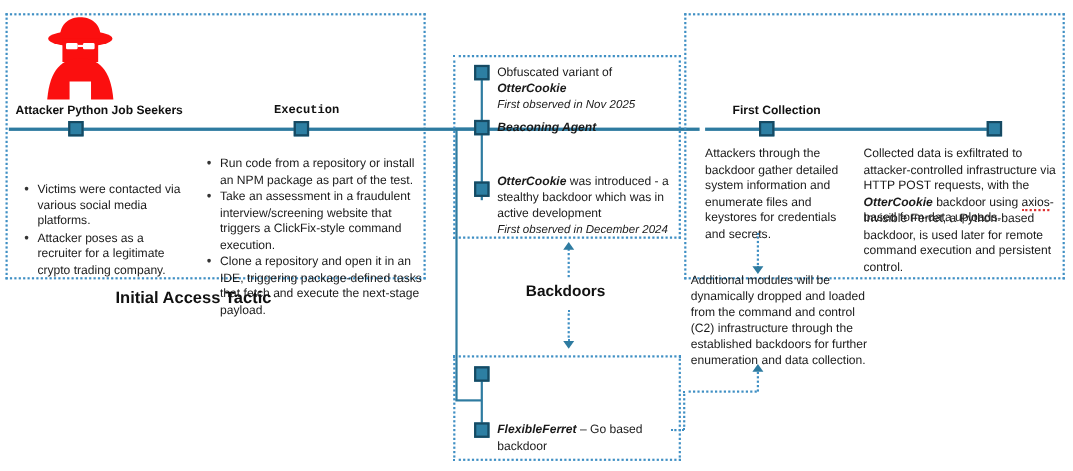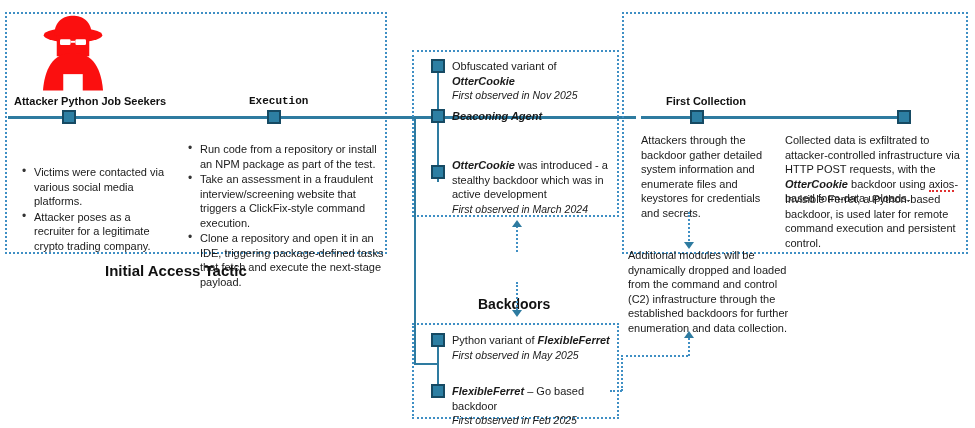--- a/index.html
+++ b/index.html
@@ -60,21 +60,21 @@
   .body-text b{font-weight:bold;font-style:italic;}
   .ital{font-style:italic;font-size:10.5px;}
   ul.bl{margin:0;padding:0 0 0 14px;list-style:none;}
   ul.bl li{position:relative;margin:0 0 1px 0;}
   ul.bl li:before{
     content:"\2022";position:absolute;left:-12px;top:-1px;color:#333;font-size:12px;
   }
   .sect-label{
     position:absolute;font-size:15px;font-weight:bold;color:#111;white-space:nowrap;
   }
-  .sect-label.big{font-size:14px;margin-top:40px;}
+  .sect-label.big{font-size:14px;}
   .spell{
     border-bottom:2px dotted #e03030;
     padding-bottom:0px;
   }
 
   
   .spy{position:absolute;}
 </style>
 </head>
 <body>
@@ -138,38 +138,33 @@
     <span>Obfuscated variant of </span><b>OtterCookie</b><span></span>
     <div class="ital">First observed in Nov 2025</div>
   </div>
 
   <div class="body-text" style="left:452px;top:109px;width:165px;">
     <span></span><b>Beaconing Agent</b><span></span>
   </div>
 
   <div class="body-text" style="left:452px;top:158px;width:162px;">
     <b>OtterCookie</b><span> was introduced - a stealthy backdoor which was in active development</span>
-    <div class="ital">First observed in March 2024</div>
+    <div class="ital">First observed in December 2024</div>
   </div>
 
   <div class="dotbox" style="left:412px;top:323px;width:207px;height:96px;"></div>
 
   <div class="vline" style="left:437px;top:340px;height:50px;"></div>
 
   <div class="node" style="left:431px;top:333px;"></div>
   <div class="node" style="left:431px;top:384px;"></div>
 
-  <div class="body-text" style="left:452px;top:333px;width:165px;">
-    <span>Python variant of </span><b>FlexibleFerret</b>
-    <div class="ital">First observed in May 2025</div>
-  </div>
 
   <div class="body-text" style="left:452px;top:384px;width:168px;">
     <b>FlexibleFerret</b><span> – Go based backdoor</span>
-    <div class="ital">First observed in Feb 2025</div>
   </div>
 
   <div class="vline" style="left:414px;top:117px;height:247px;"></div>
   <div class="hline" style="left:414px;top:116px;width:24px;"></div>
   <div class="hline" style="left:414px;top:363px;width:24px;"></div>
 
   <div class="sect-label big" style="left:478px;top:256px;">Backdoors</div>
   <div class="dv" style="left:516px;top:226px;height:26px;"></div>
   <div class="arw-up" style="left:512px;top:220px;"></div>
   <div class="dv" style="left:516px;top:282px;height:28px;"></div>

